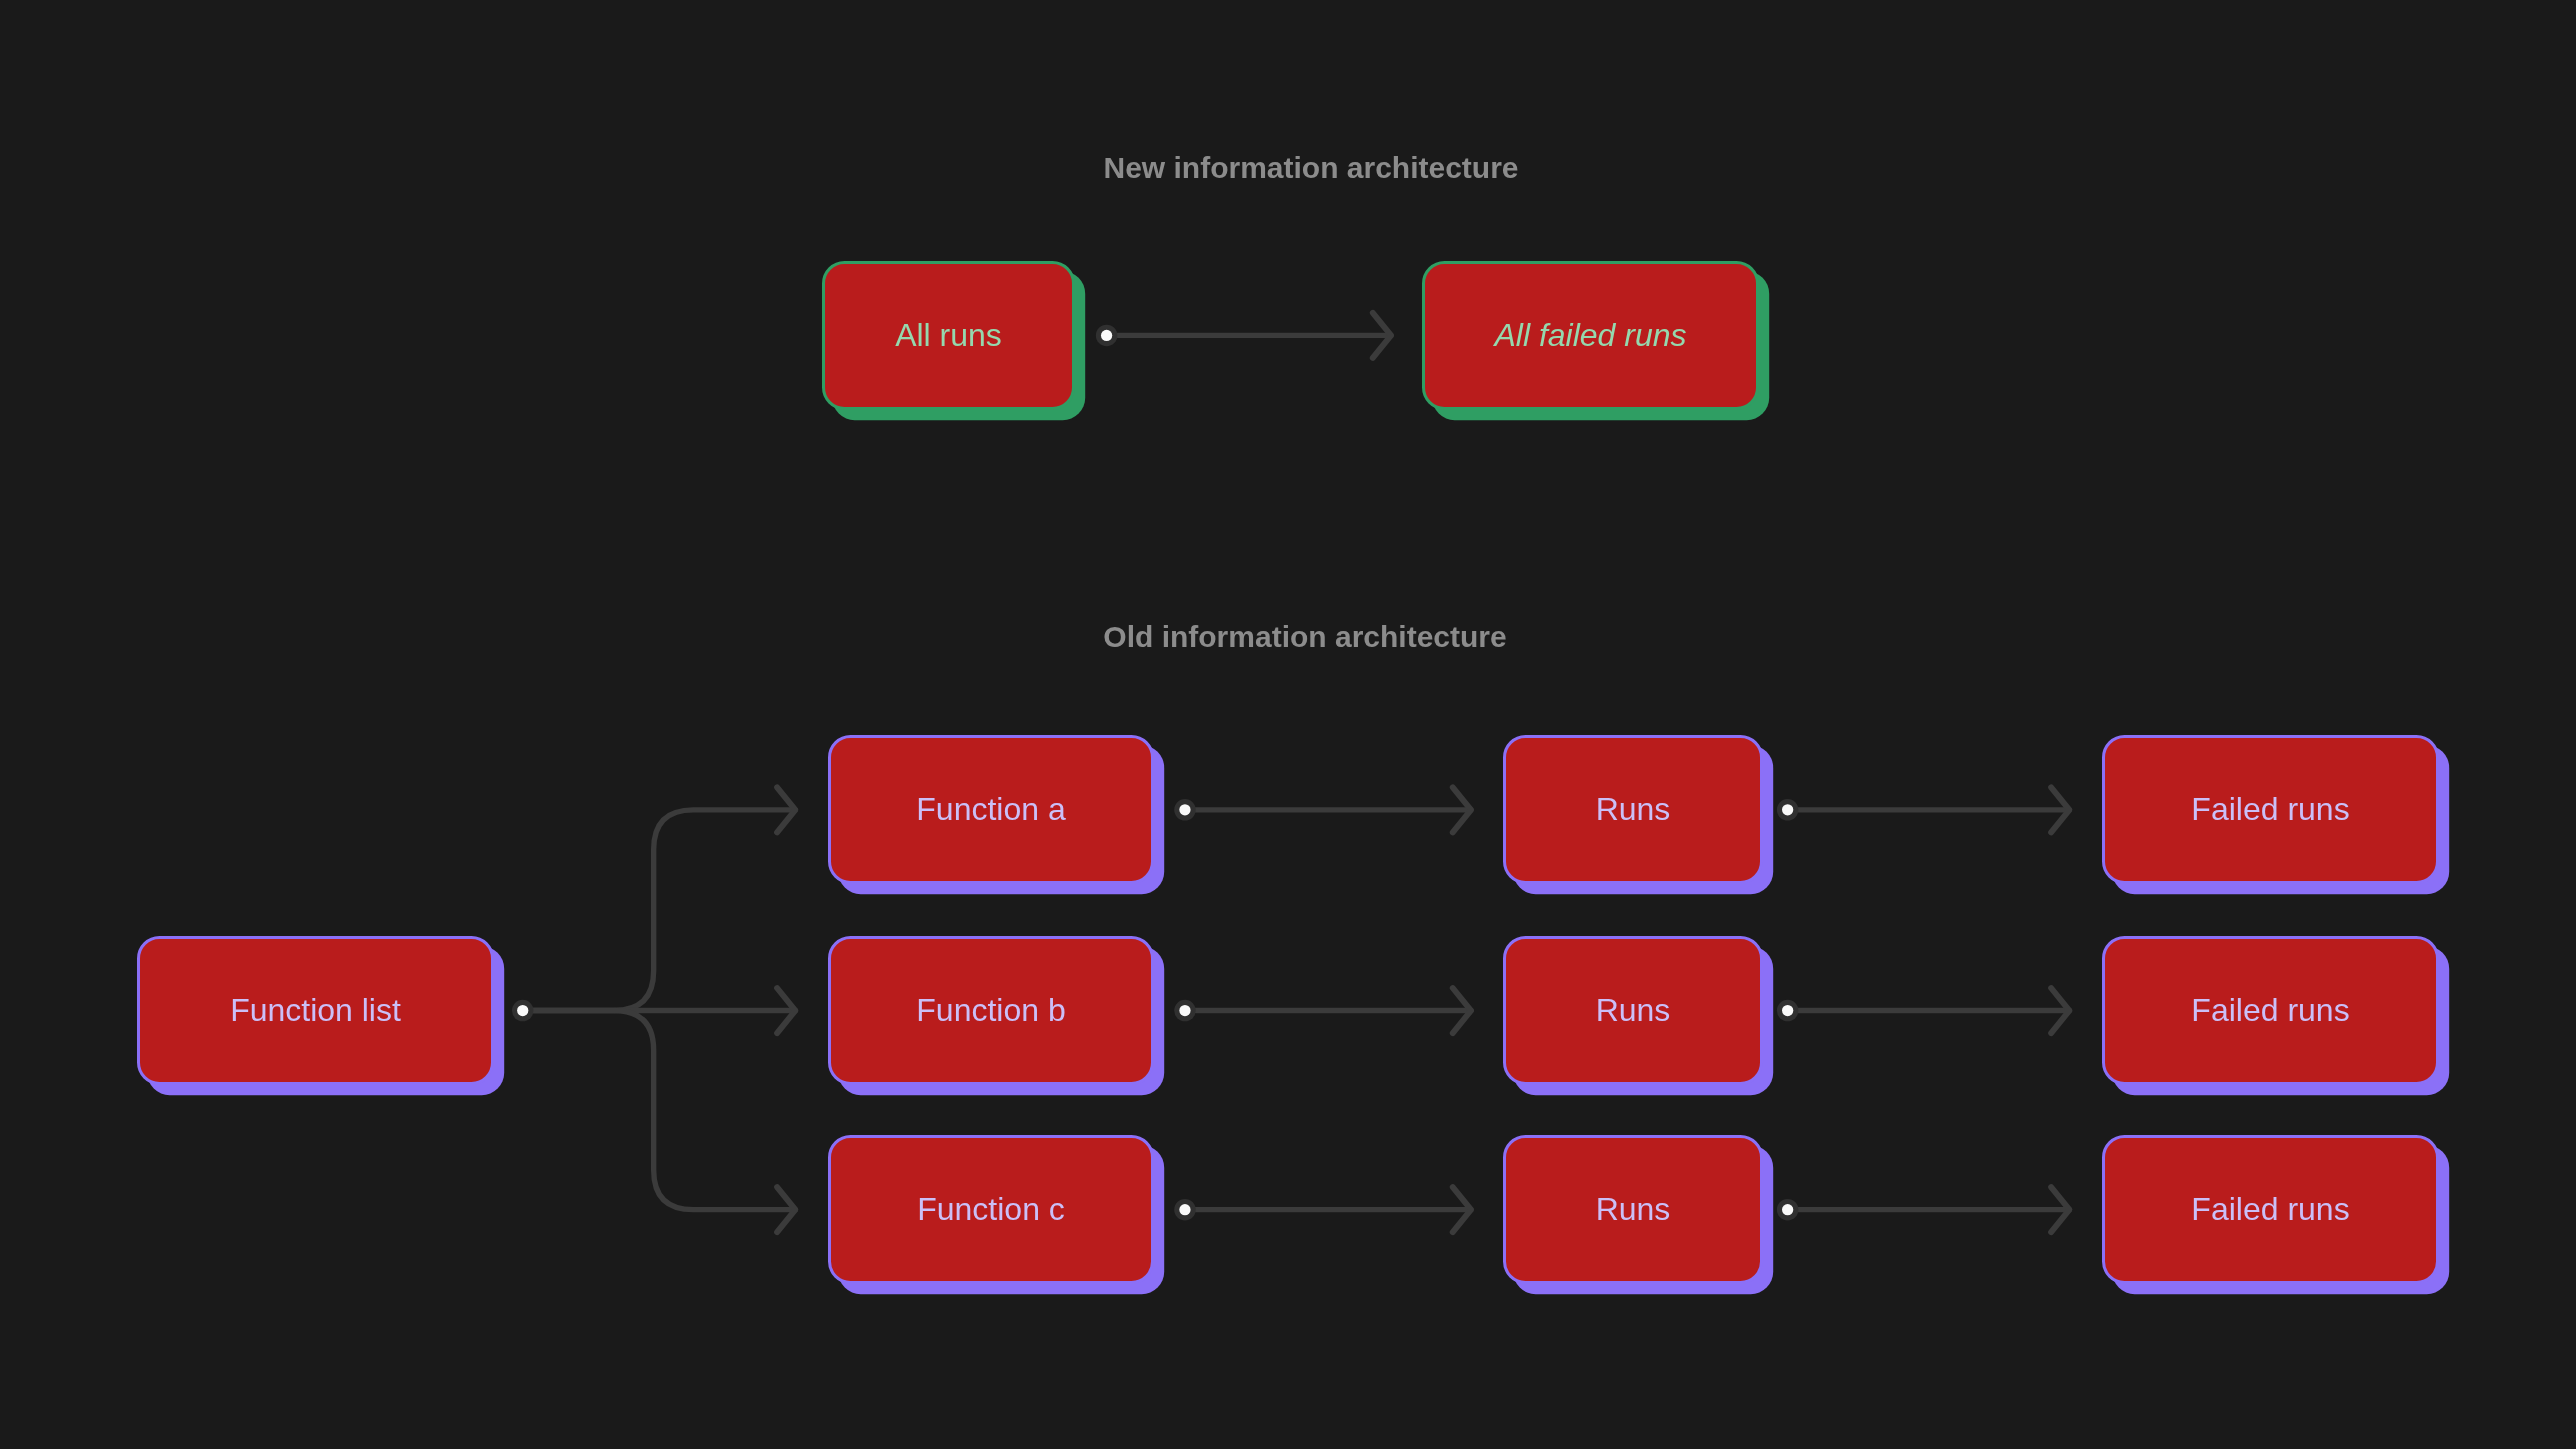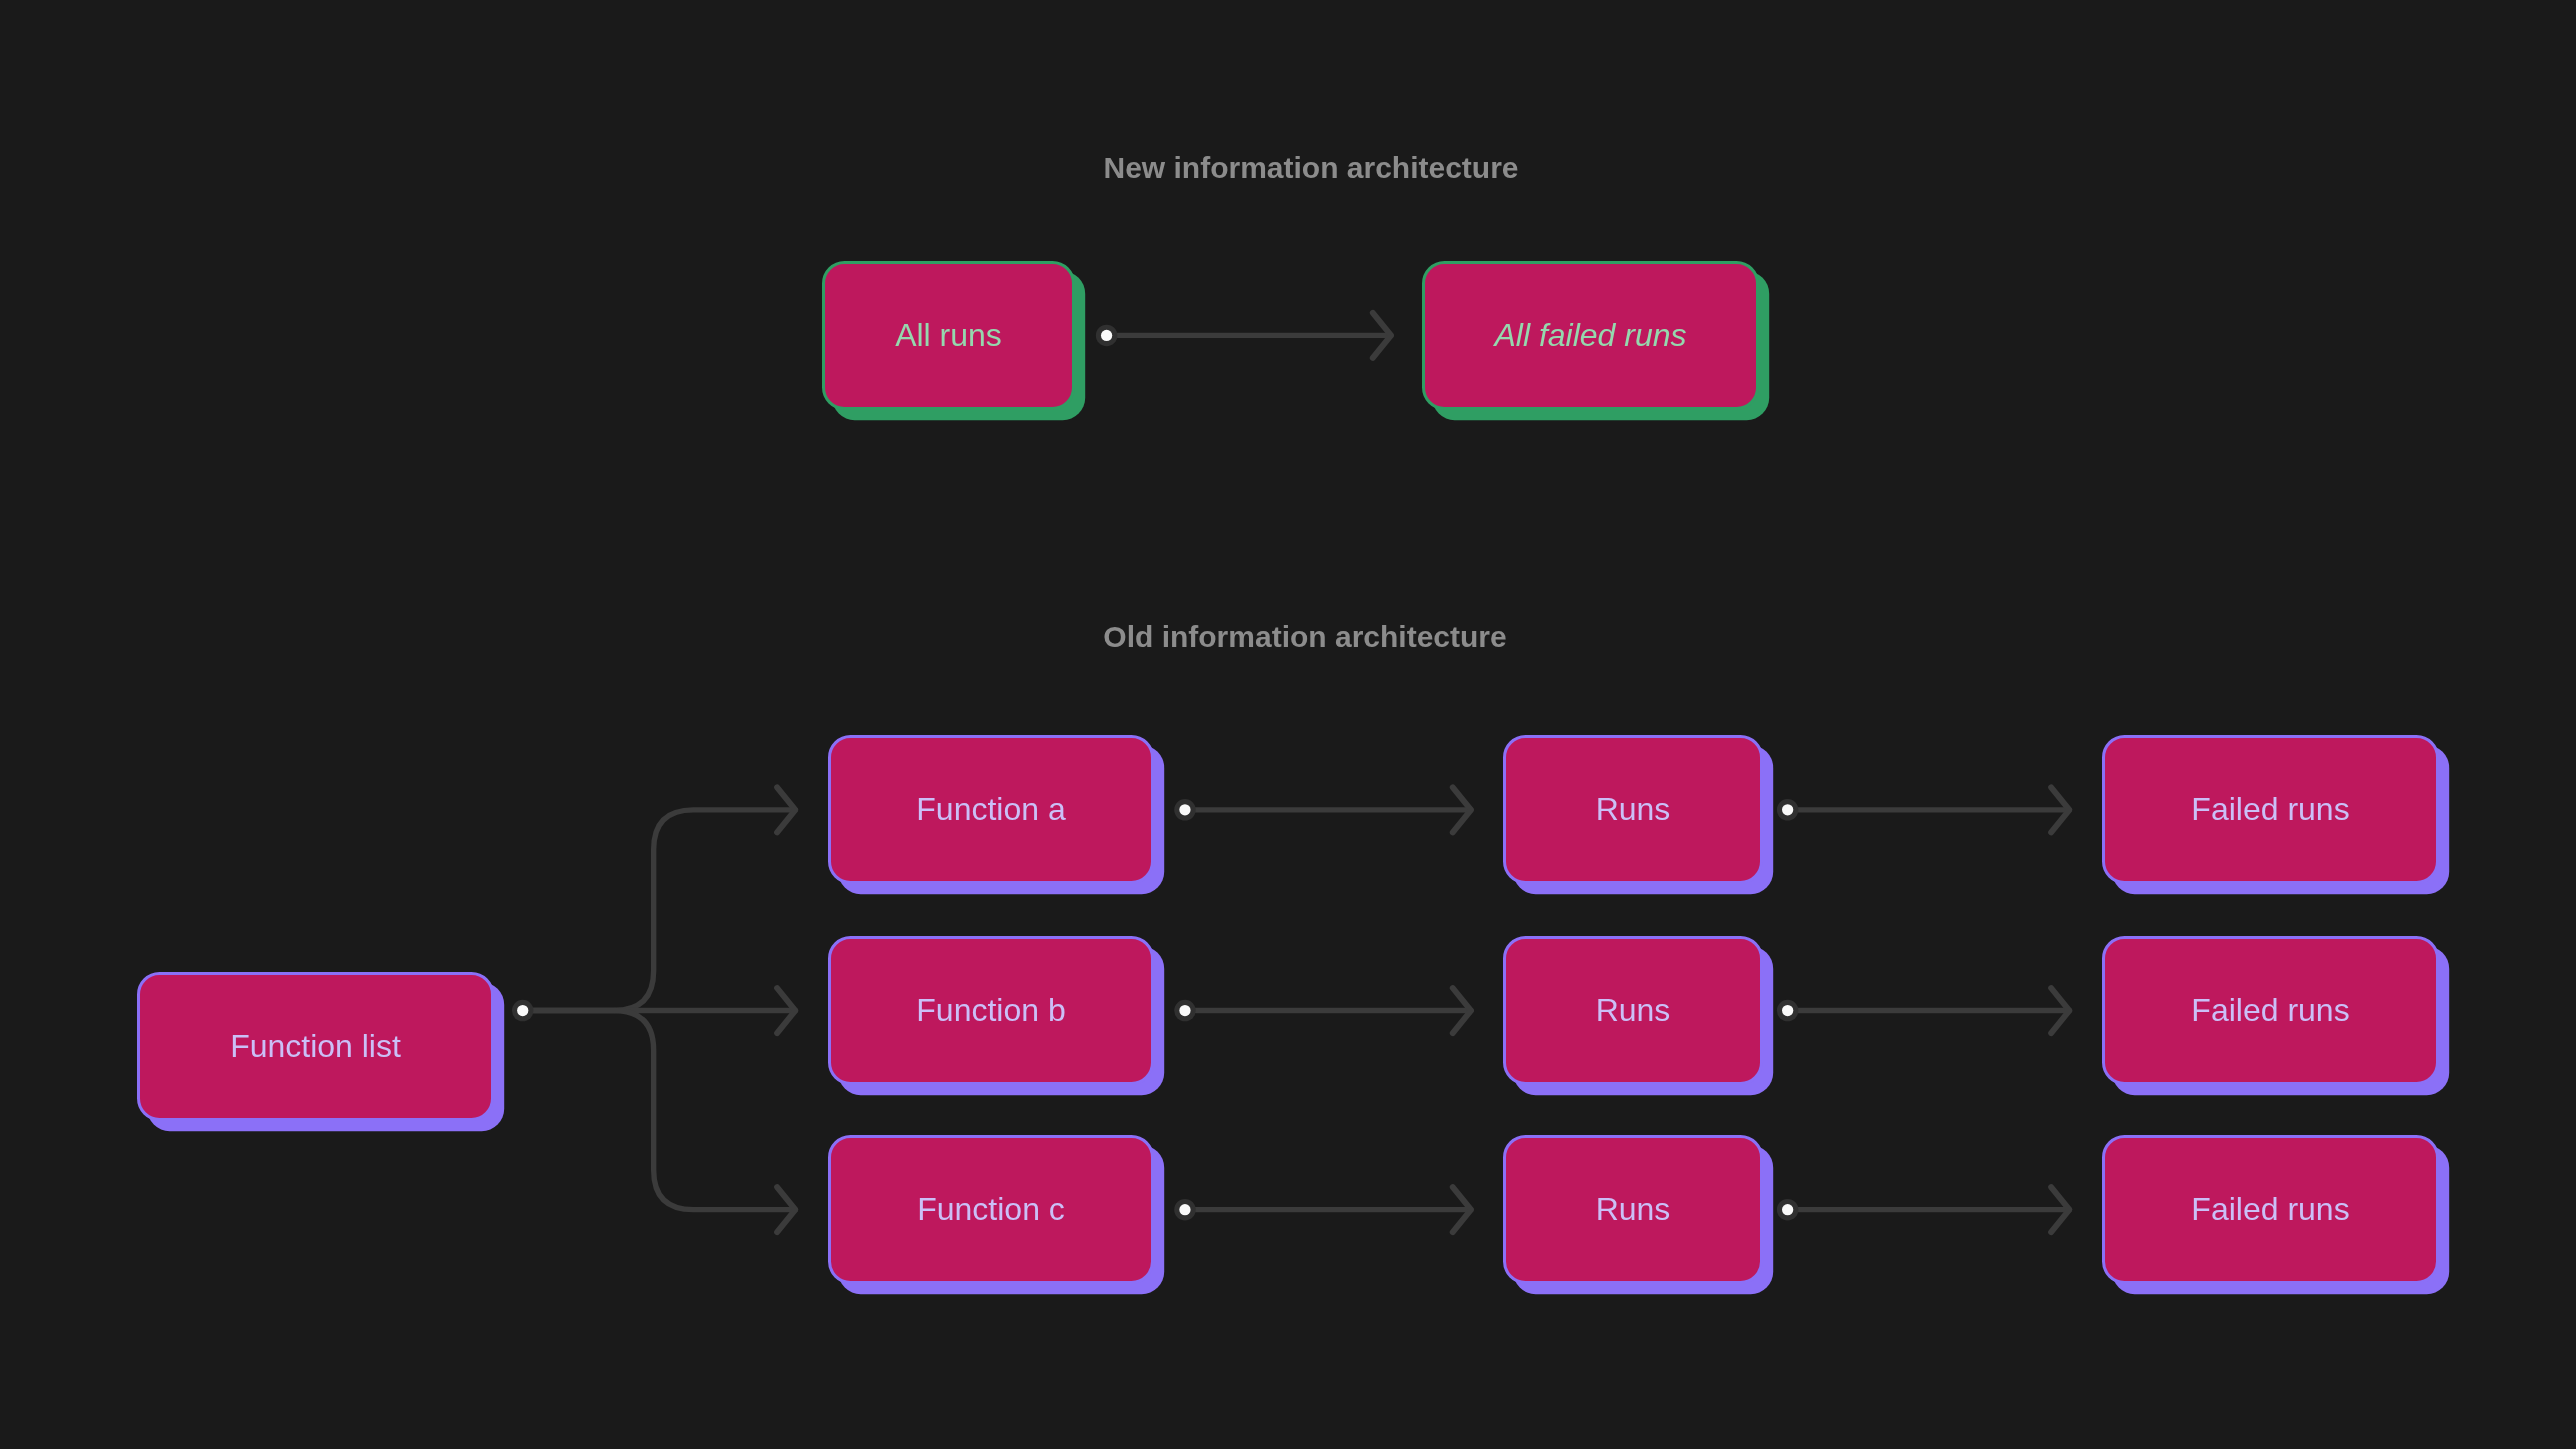--- a/index.html
+++ b/index.html
@@ -26,21 +26,21 @@
     line-height: 1.2;
     white-space: nowrap;
   }
   .node {
     position: absolute;
     height: 149px;
     box-sizing: border-box;
     display: flex;
     align-items: center;
     justify-content: center;
-    background: #be185d;
+    background: #b91c1c;
     border-radius: 22.5px;
     font-size: 32px;
     font-weight: 400;
     white-space: nowrap;
   }
   .node.green {
     border: 3.2px solid #2f9e63;
     box-shadow: 10.2px 10.2px 0 0 #2f9e63;
     color: #95d8ae;
   }
@@ -144,21 +144,21 @@
 
   <div class="section-title" style="left:1305px; top:619px;">Old information architecture</div>
 
   <div class="node green" style="left:822px; top:261px; width:253px;">
     <span>All runs</span>
   </div>
   <div class="node green" style="left:1422px; top:261px; width:337px;font-style:italic;">
     <span>All failed runs</span>
   </div>
 
-  <div class="node purple" style="left:137px; top:972px; width:357px;">
+  <div class="node purple" style="left:137px; top:936px; width:357px;">
     <span>Function list</span>
   </div>
 
   <div class="node purple" style="left:828px; top:936px; width:326px;">
     <span>Function b</span>
   </div>
   <div class="node purple" style="left:828px; top:735px; width:326px;">
     <span>Function a</span>
   </div>
   <div class="node purple" style="left:828px; top:1135px; width:326px;text-align:center;">

